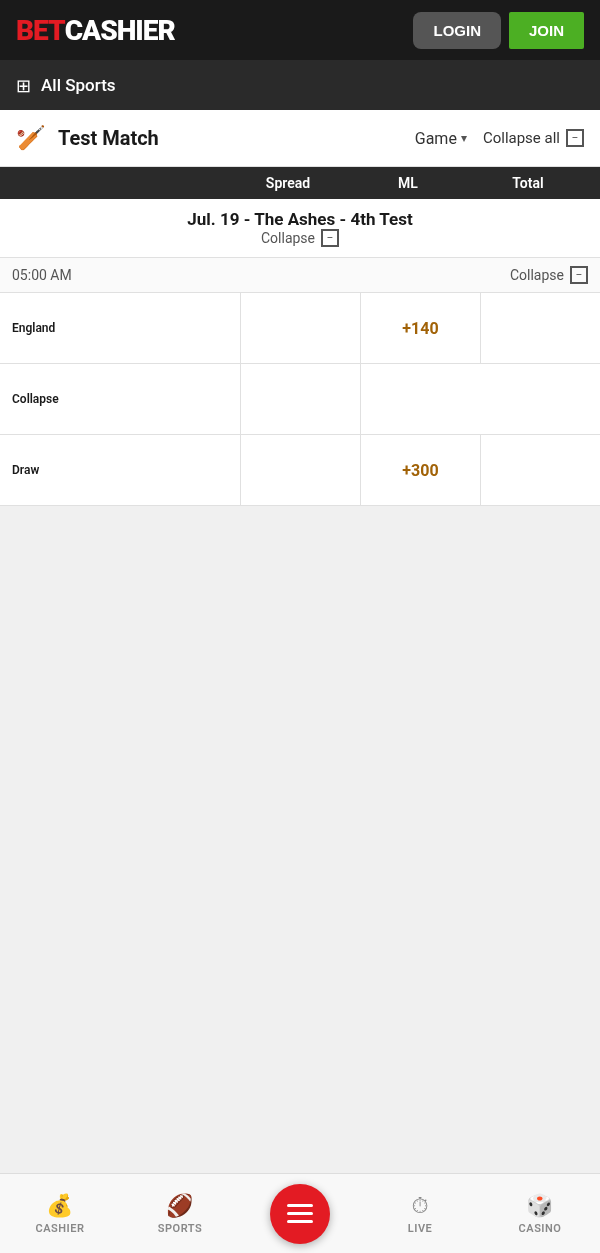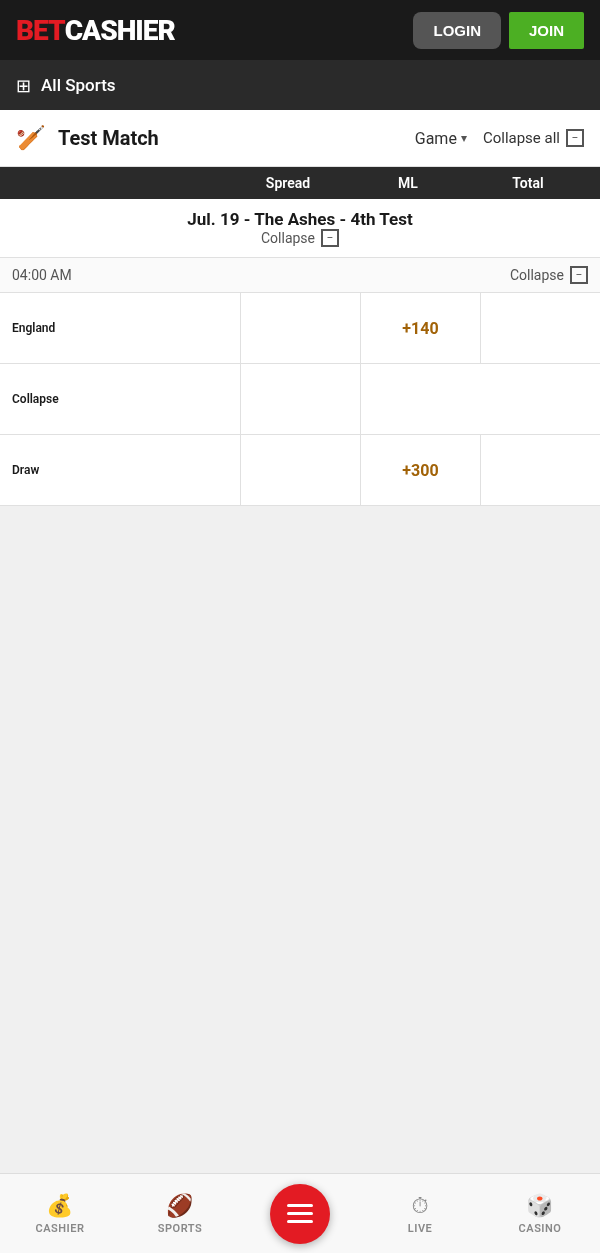--- a/index.html
+++ b/index.html
@@ -334,21 +334,21 @@
 
   <div class="match-date-row">
     <span class="match-title">Jul. 19 - The Ashes - 4th Test</span>
     <div class="collapse-btn">
       <span>Collapse</span>
       <div class="collapse-icon">−</div>
     </div>
   </div>
 
   <div class="time-row">
-    <span class="time-text">04:00 AM</span>
+    <span class="time-text">05:00 AM</span>
     <div class="collapse-btn">
       <span>Collapse</span>
       <div class="collapse-icon">−</div>
     </div>
   </div>
 
   <div class="betting-row">
     <div class="team-name">England</div>
     <div class="odds-cell"></div>
     <div class="odds-cell">

